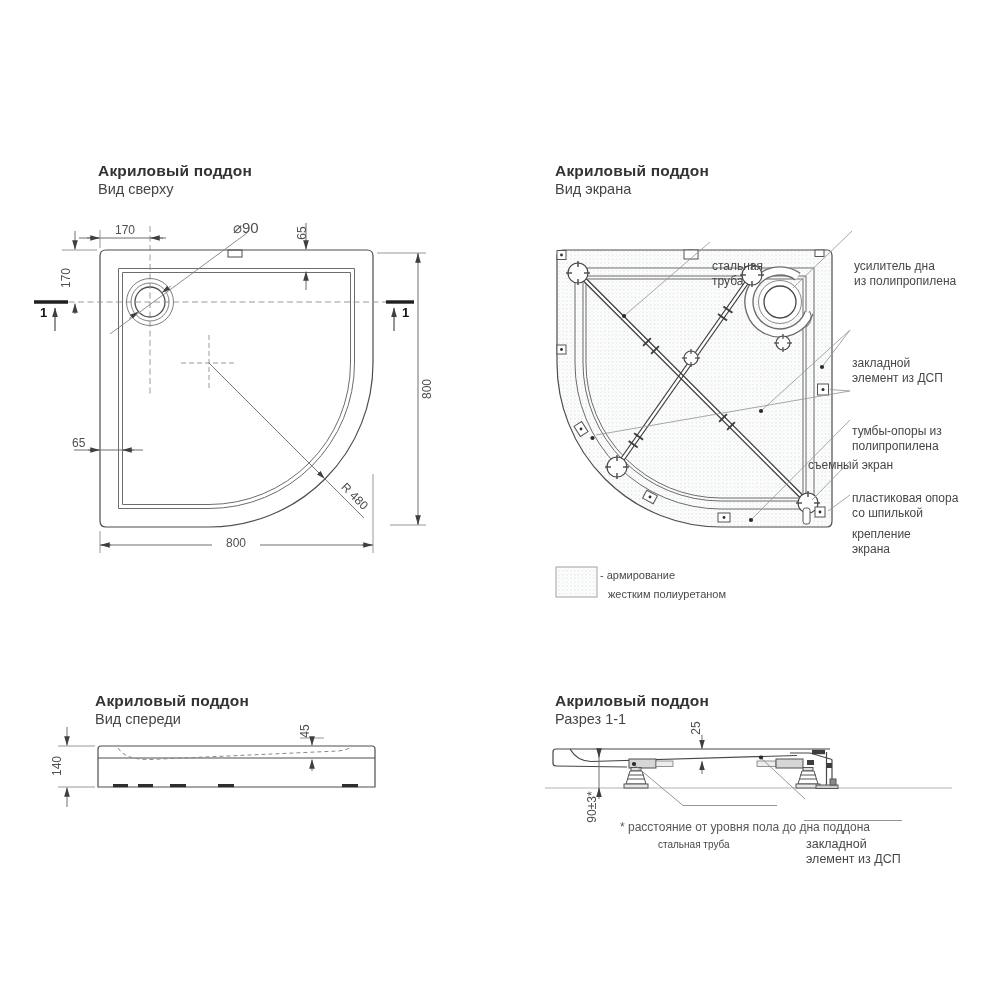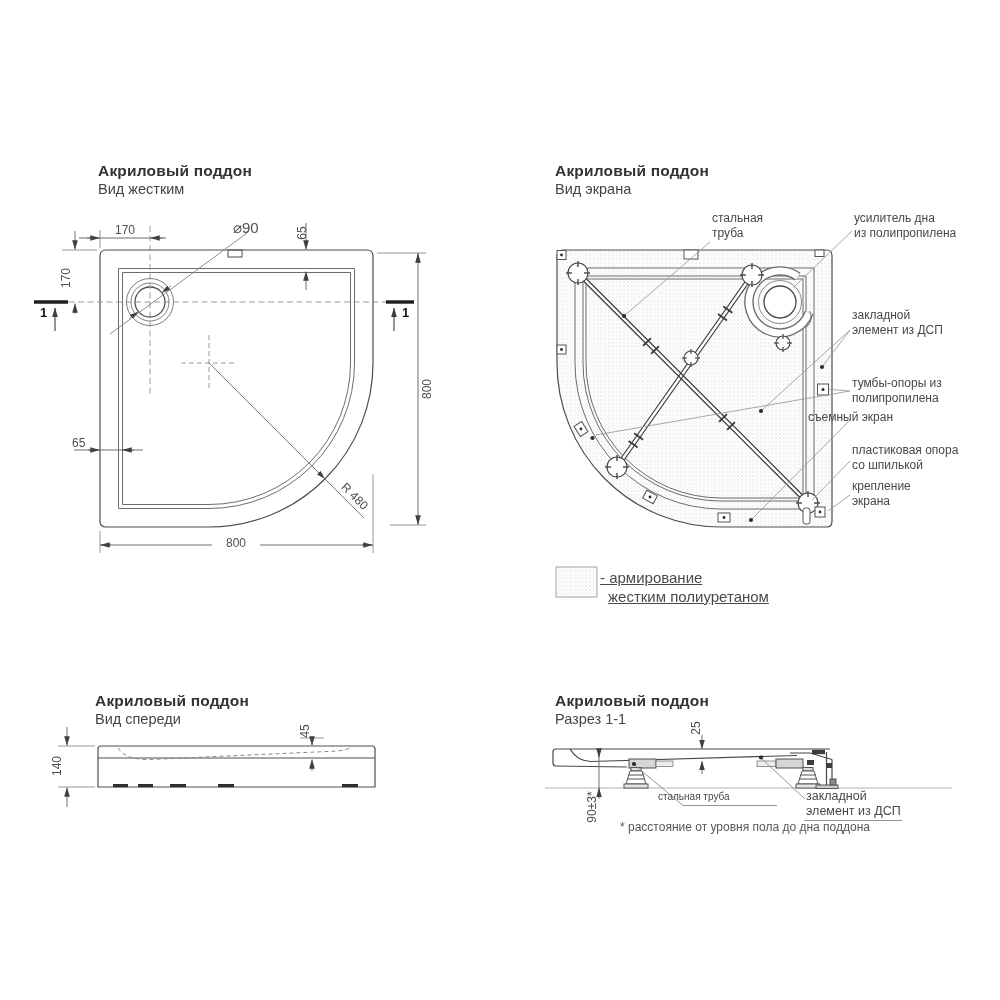--- a/index.html
+++ b/index.html
@@ -7,23 +7,23 @@
          font-family:"Liberation Sans",sans-serif;}
   #linework{position:absolute;left:0;top:0;}
   .txt{position:absolute;white-space:nowrap;}
   .t-title{font-weight:700;font-size:15.5px;color:#333;letter-spacing:.2px;}
   .t-sub{font-size:14.5px;color:#454545;}
   .dim{font-size:12px;color:#4f4f4f;}
   .cbox{width:60px;height:16px;text-align:center;}
   .rot{transform:rotate(-90deg);transform-origin:center;}
   .r45{transform:rotate(45deg);transform-origin:center;}
   .cen{text-align:center;}
-  .lbl{font-size:12px;color:#474747;line-height:15px;}
+  .lbl{font-size:12px;color:#474747;line-height:15px;margin-top:48px;}
   .sec1{font-size:13px;font-weight:700;color:#141414;}
-  .legend{font-size:15px;color:#4a4a4a;text-decoration:underline;}
+  .legend{font-size:11px;color:#4a4a4a;}
   .fn{font-size:12px;color:#575757;}
 </style>
 </head>
 <body>
 
 <div id="sheet">
 
 <svg id="linework" width="1000" height="1000" viewBox="0 0 1000 1000">
   <defs>
     <marker id="arw" viewBox="0 0 10 6" refX="9.4" refY="3" markerWidth="9.5" markerHeight="6" orient="auto">
@@ -291,21 +291,21 @@
     <line x1="804" y1="820.5" x2="902" y2="820.5"></line>
     <line x1="805" y1="799" x2="761" y2="758"></line>
     <g fill="#2b2b2b" stroke="none">
       <circle cx="634" cy="764" r="2.1"></circle>
           <circle cx="761" cy="757.5" r="2.1"></circle>
     </g>
   </g>
 </svg>
 
 <div class="txt t-title" style="left:98px;top:162px">Акриловый поддон</div>
-<div class="txt t-sub" style="left:98px;top:181px">Вид жестким</div>
+<div class="txt t-sub" style="left:98px;top:181px">Вид сверху</div>
 <div class="txt dim cen" style="left:103px;top:223px;width:44px">170</div>
 <div class="txt dim cbox rot" style="left:37px;top:270px">170</div>
 <div class="txt dim" style="left:233px;top:219px;font-size:15px">⌀90</div>
 <div class="txt dim cbox rot" style="left:273px;top:225px">65</div>
 <div class="txt dim" style="left:72px;top:436px">65</div>
 <div class="txt dim cbox rot" style="left:398px;top:381px">800</div>
 <div class="txt dim cen" style="left:214px;top:536px;width:44px;background:#fff">800</div>
 <div class="txt dim cbox r45" style="left:324px;top:489px">R 480</div>
 <div class="txt sec1" style="left:40px;top:305px">1</div>
 <div class="txt sec1" style="left:402px;top:305px">1</div>

